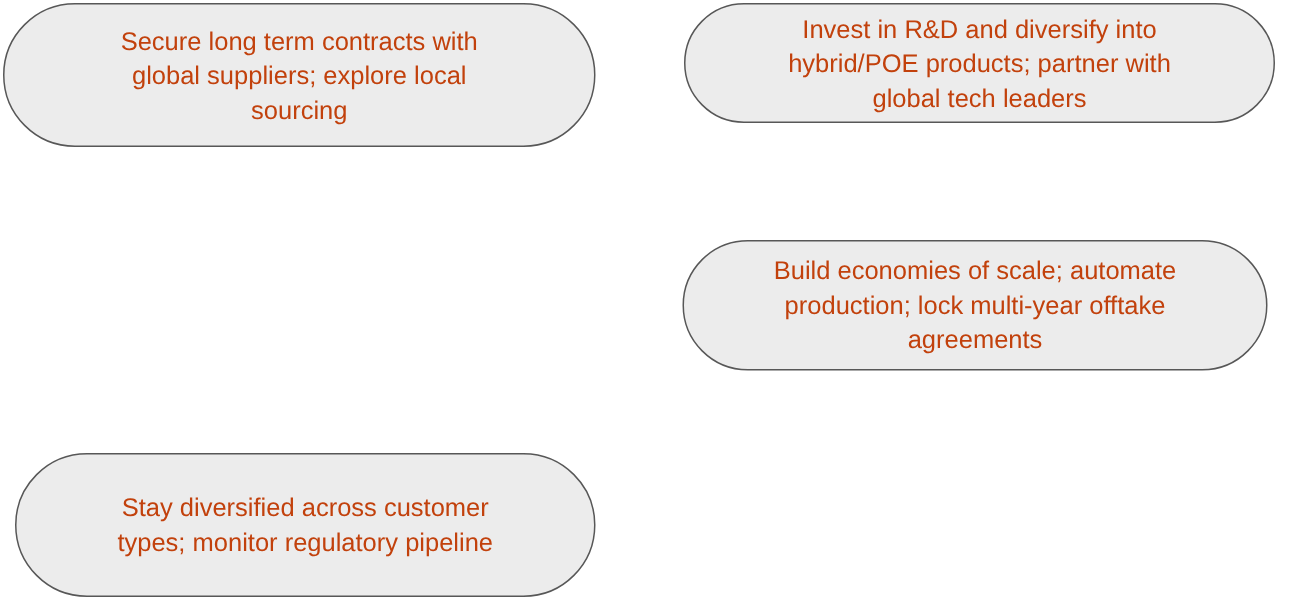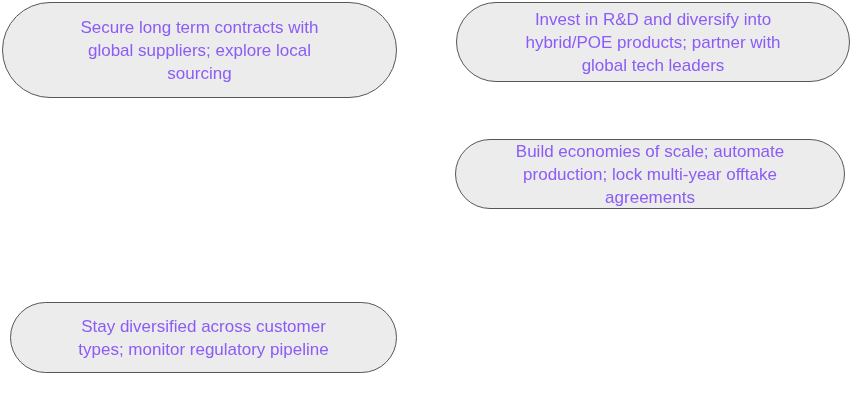--- a/index.html
+++ b/index.html
@@ -23,40 +23,40 @@
   .pill {
     position: absolute;
     box-sizing: border-box;
     background: #ECECEC;
     border: 1px solid #575757;
     border-radius: 9999px;
     display: flex;
     align-items: center;
     justify-content: center;
     text-align: center;
-    color: #8b5cf6;
+    color: #c2410c;
     font-family: "Liberation Sans", sans-serif;
     font-size: 17px;
     line-height: 23px;
     letter-spacing: 0px;
   }
   .pill .pill-label {
     display: block;
     padding: 0 62px;
     white-space: pre-line;
   }
 
   
   .pill-r1c1 { left: 2px;   top: 2px;   width: 395px; height: 96px; }
   .pill-r1c2 { left: 456px; top: 2px;   width: 394px; height: 80px; }
   
   .pill-r2c1 { left: 8px;   top: 155px; width: 389px; height: 96px; }
-  .pill-r2c2 { left: 455px; top: 139px; width: 390px; height: 70px; }
+  .pill-r2c2 { left: 455px; top: 160px; width: 390px; height: 87px; }
   
-  .pill-r3c1 { left: 10px;  top: 302px; width: 387px; height: 71px; }
+  .pill-r3c1 { left: 10px;  top: 302px; width: 387px; height: 96px; }
   .pill-r3c2 { left: 463px; top: 302px; width: 385px; height: 96px; }
 
   .pill-r1c1 .pill-label { padding: 0 42px; }
   .pill-r1c2 .pill-label { padding: 0 30px; }
   .pill-r2c1 .pill-label { padding: 0 26px; }
   .pill-r2c2 .pill-label { padding: 0 32px; }
   .pill-r3c1 .pill-label { padding: 0 40px; }
   .pill-r3c2 .pill-label { padding: 0 38px; }
 </style>
 </head>

